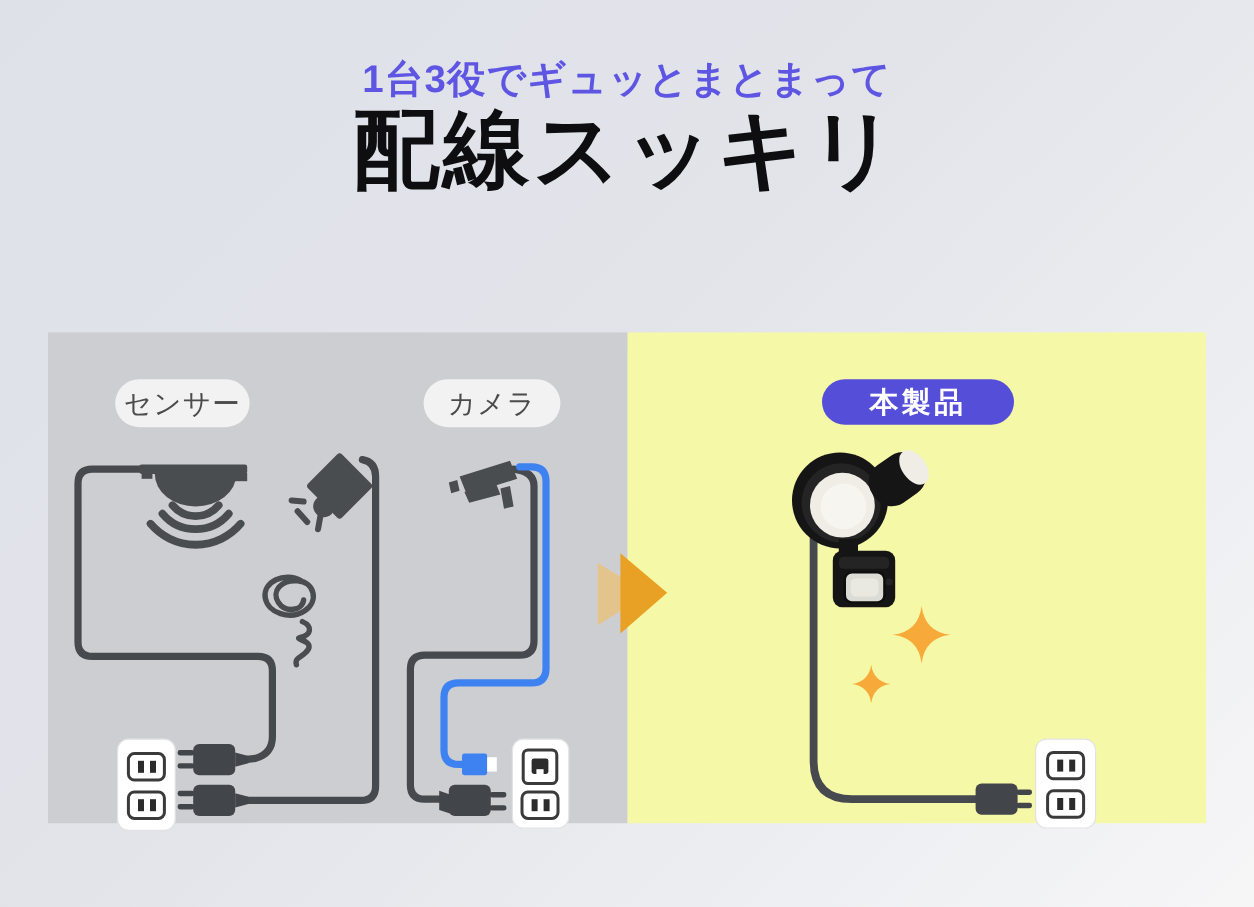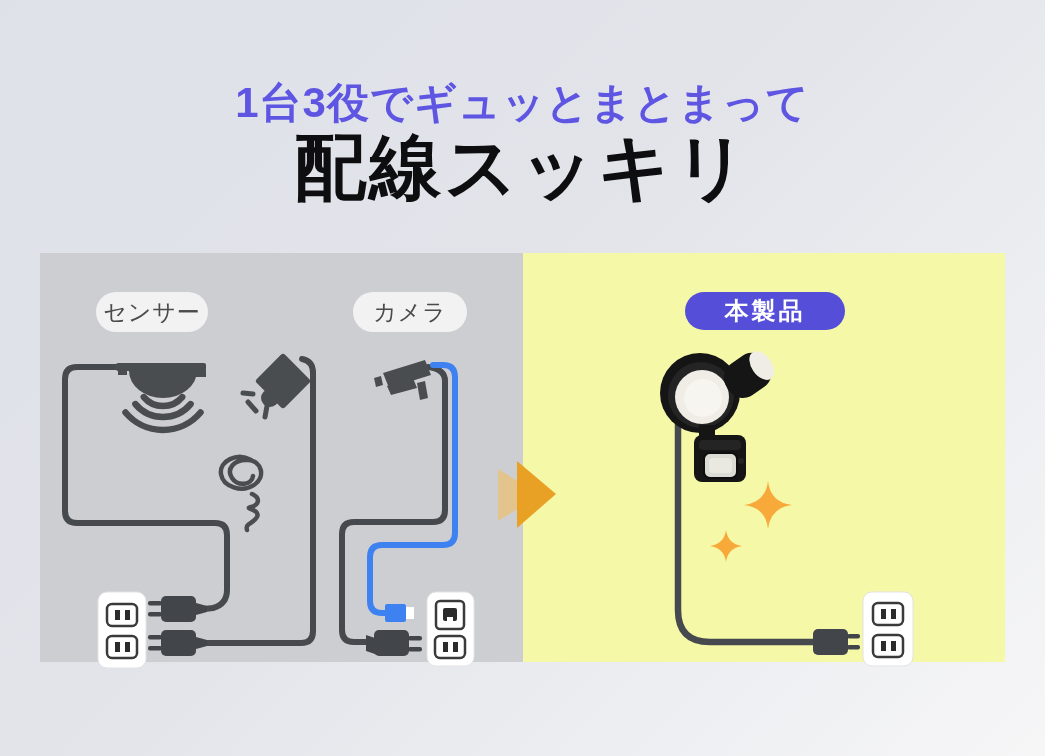--- a/index.html
+++ b/index.html
@@ -5,33 +5,33 @@
   html,body{margin:0;padding:0;}
   .page{
     position:relative;
     width:1045px;height:756px;
     overflow:hidden;
     background:linear-gradient(135deg,#DEE1E8 0%,#E2E4EA 45%,#F6F6F7 100%);
     font-family:"Liberation Sans","DejaVu Sans",sans-serif;
   }
   .headline{position:absolute;top:0;left:0;width:100%;text-align:center;}
   .headline .sub{
-    margin-top:79px;
-    font-size:42px;font-weight:bold;line-height:1.15;
+    margin-top:48px;
+    font-size:32px;font-weight:bold;line-height:1.15;
     color:var(--headline_sub);
     letter-spacing:1px;
   }
   .headline .main{
     margin-top:4px;
     font-size:72px;font-weight:700;line-height:1.0;
     color:var(--headline_main);
     letter-spacing:3px;
   }
   .panels{position:absolute;left:40px;top:253px;width:965px;height:463px;display:flex;}
-  .panel{position:relative;height:409px;}
+  .panel{position:relative;height:409px;margin-top:24px;}
   .panel.before{width:483px;background:var(--panel_before_bg);}
   .panel.after{width:482px;background:var(--panel_after_bg);}
   .panel svg{position:absolute;left:0;top:0;}
   .pill{
     position:absolute;top:39px;height:40px;
     background:var(--pill_bg);color:var(--pill_text);
     border-radius:20px;
     display:flex;align-items:center;justify-content:center;
     font-size:23px;font-weight:500;letter-spacing:1px;
   }

